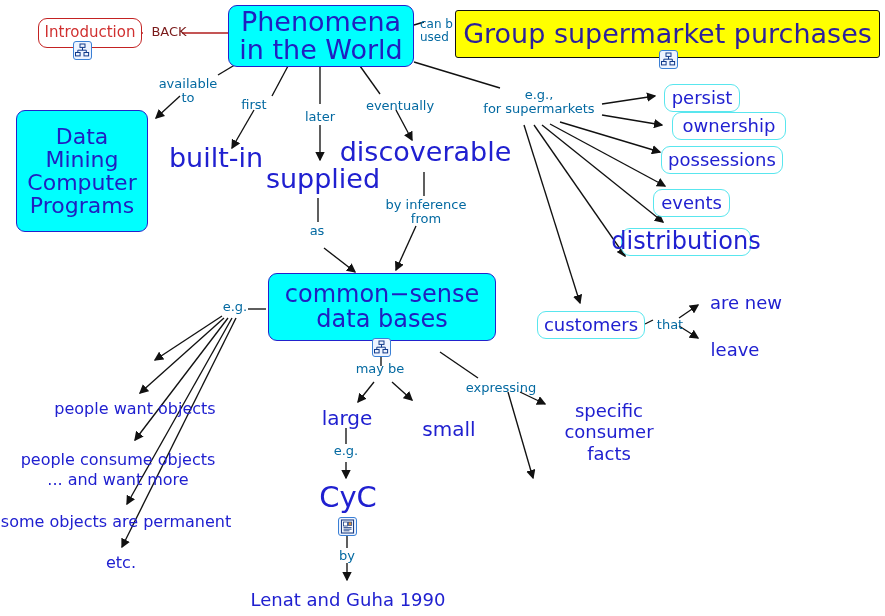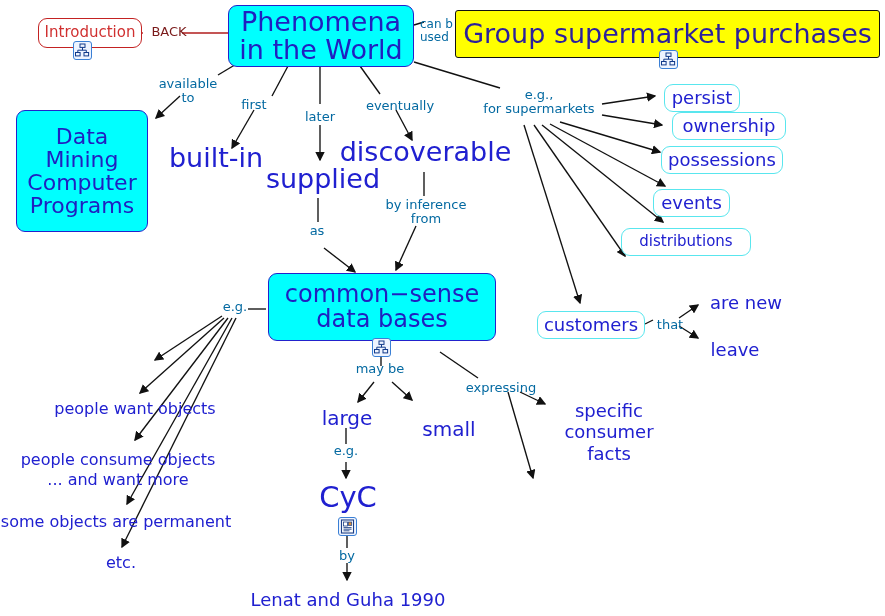--- a/index.html
+++ b/index.html
@@ -208,21 +208,21 @@
       <rect x="1.5" y="10.5" width="4.6" height="3.4" fill="none" stroke="#123a8a" stroke-width="1"></rect>
       <rect x="10" y="10.5" width="4.6" height="3.4" fill="none" stroke="#123a8a" stroke-width="1"></rect>
       <path d="M8.5 5.4 L8.5 8.2 M3.8 10.5 L3.8 8.2 L12.3 8.2 L12.3 10.5" stroke="#123a8a" stroke-width="1" fill="none"></path>
     </svg>
   </div>
 
   <div class="node white" style="left:664px; top:84px; width:76px; height:28px; font-size:18px;">persist</div>
   <div class="node white" style="left:672px; top:112px; width:114px; height:28px; font-size:18px;">ownership</div>
   <div class="node white" style="left:661px; top:146px; width:122px; height:28px; font-size:18px;">possessions</div>
   <div class="node white" style="left:653px; top:189px; width:77px; height:28px; font-size:18px;">events</div>
-  <div class="node white" style="left:621px; top:228px; width:130px; height:28px; font-size:15px;">distributions</div>
+  <div class="node white" style="left:621px; top:228px; width:130px; height:28px; font-size:24px;">distributions</div>
   <div class="node white" style="left:537px; top:311px; width:108px; height:28px; font-size:18px;">customers</div>
 
   <div class="node plain" style="left:700px; top:291px; width:92px; height:24px; font-size:18px;">are new</div>
   <div class="node plain" style="left:702px; top:338px; width:66px; height:24px; font-size:18px;">leave</div>
 
   <div class="node plain" style="left:42px; top:398px; width:186px; height:22px; font-size:16px;">people want objects</div>
   <div class="node plain" style="left:12px; top:450px; width:212px; height:40px; font-size:16px; line-height:1.25;">people consume objects
 ... and want more</div>
   <div class="node plain" style="left:2px; top:511px; width:228px; height:22px; font-size:16px;">some objects are permanent</div>
   <div class="node plain" style="left:84px; top:552px; width:74px; height:22px; font-size:16px;">etc.</div>

